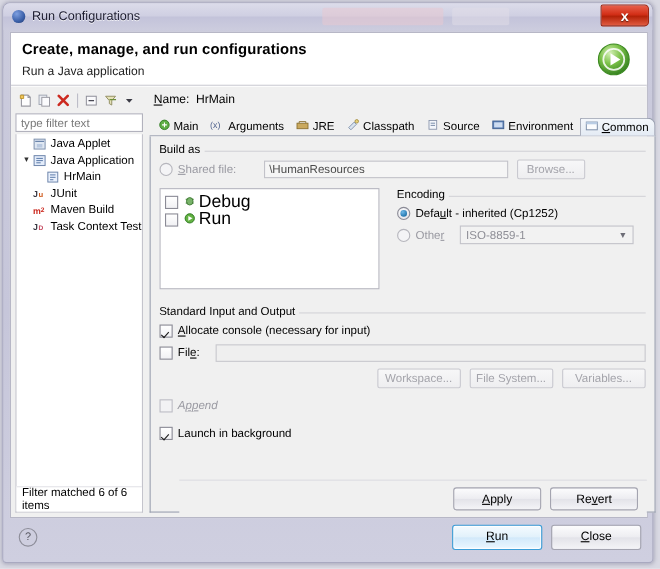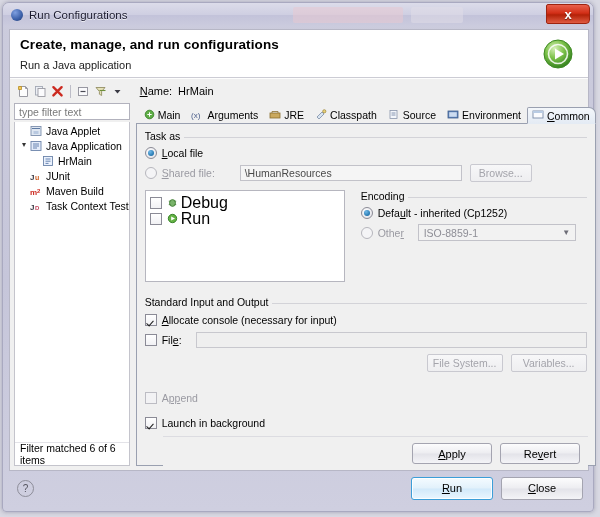--- a/index.html
+++ b/index.html
@@ -656,27 +656,23 @@
                 </svg>
             </span>
             <span><u>C</u>ommon</span>
           </div>
         </div>
 
         <div class="tabpanel">
 
           <div class="group">
             <div class="g-line"></div>
-            <div class="g-title">Task as</div>
-          </div>
-
-          <div class="row" style="margin-top:2px;">
-            <span class="radio on"></span>
-            <span class="lbl"><u style="text-decoration:underline;">L</u>ocal file</span>
-          </div>
+            <div class="g-title">Build as</div>
+          </div>
+
 
           <div class="row" style="margin-top:3px;">
             <span class="radio off-dim"></span>
             <span class="lbl dim" style="width:74px;"><u style="text-decoration:underline;">S</u>hared file:</span>
             <span class="textfield" style="width:222px;margin-left:4px;">\HumanResources</span>
             <span class="pbtn dis" style="width:62px;margin-left:8px;">
               <span>Browse...</span>
             </span>
           </div>
 
@@ -738,28 +734,31 @@
           </div>
 
           <div class="row" style="margin-top:3px;">
             <span class="checkbox"></span>
             <span class="lbl" style="width:30px;">Fil<u style="text-decoration:underline;">e</u>:</span>
             <span class="textfield empty-dis" style="flex:1;margin-left:4px;"></span>
           </div>
 
           <div style="display:flex;justify-content:flex-end;gap:8px;margin-top:6px;">
             <span class="pbtn dis" style="width:76px;">
+              <span>Workspace...</span>
+            </span>
+            <span class="pbtn dis" style="width:76px;">
               <span>File System...</span>
             </span>
             <span class="pbtn dis" style="width:76px;">
               <span>Variables...</span>
             </span>
           </div>
 
-          <div class="row" style="margin-top:17px;">
+          <div class="row" style="margin-top:7px;font-style:italic;">
             <span class="checkbox dim"></span>
             <span class="lbl dim">A<u style="text-decoration:underline;">pp</u>end</span>
           </div>
 
           <div class="row" style="margin-top:8px;text-align:right;">
             <span class="checkbox on"></span>
             <span class="lbl">Launch in background</span>
           </div>
 
         </div>

